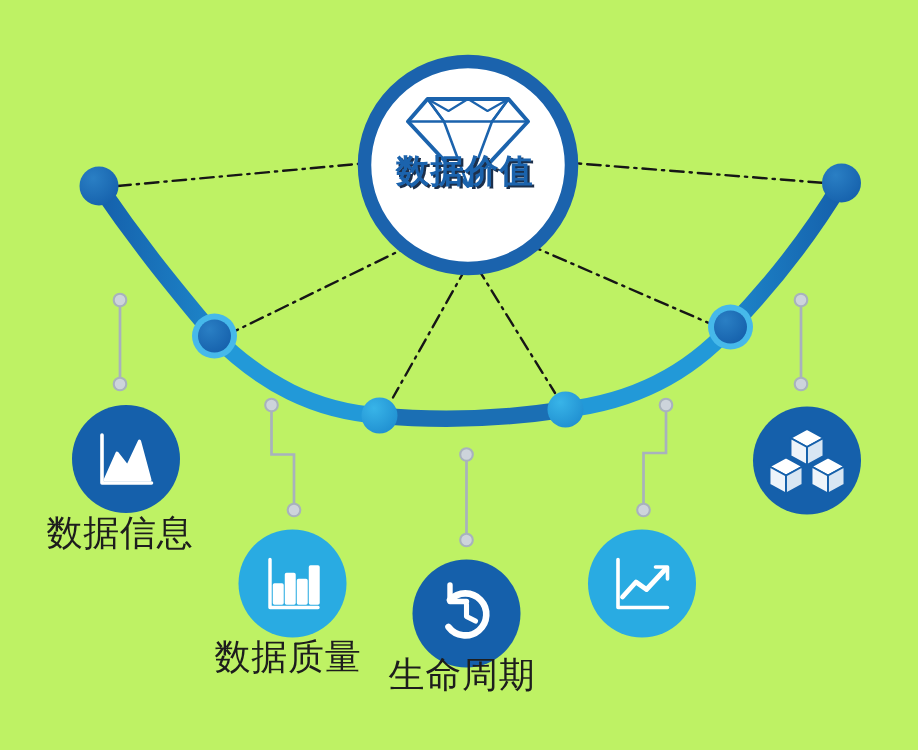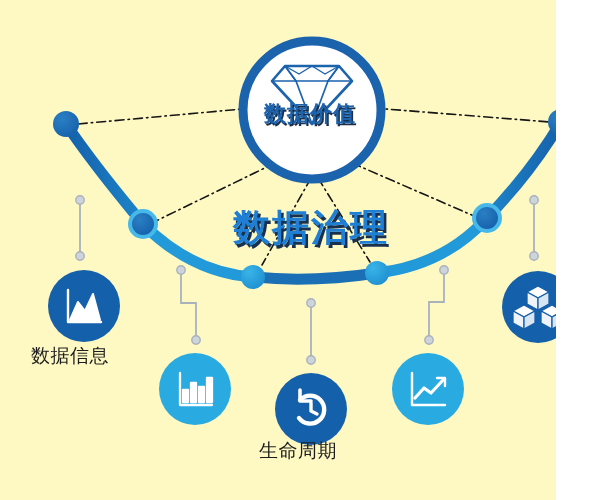--- a/index.html
+++ b/index.html
@@ -5,36 +5,36 @@
   html, body {
     margin: 0;
     padding: 0;
     background: #ffffff;
   }
   body {
     font-family: "Liberation Sans", "DejaVu Sans", sans-serif;
   }
   #infographic {
     position: relative;
-    width: 556px;
+    width: 612px;
     height: 500px;
-    background: #fef9c3;
+    background: #bef264;
     overflow: hidden;
   }
   #canvas {
     position: absolute;
     left: 0;
     top: 0;
     width: 612px;
     height: 500px;
   }
   .node-label {
     position: absolute;
     color: #1d1d1d;
-    font-size: 19px;
+    font-size: 24px;
     line-height: 22px;
     letter-spacing: 0.5px;
     white-space: nowrap;
     font-family: "Liberation Sans", "DejaVu Sans", sans-serif;
   }
   .hub-label {
     position: absolute;
     color: #1b63ad;
     font-weight: bold;
     font-size: 22px;
@@ -195,18 +195,18 @@
           <path d="M 552 305 L 563 311 L 552 317 L 541 311 Z"></path>
           <path d="M 541 311 L 552 317 L 552 329 L 541 323 Z" fill="#eef4fa"></path>
           <path d="M 563 311 L 563 323 L 552 329 L 552 317 Z" fill="#d8e6f3"></path>
         </g>
       </g>
     </g>
   </svg>
 
   <div class="hub-label" style="left:264px; top:99px;">数据价值</div>
 
-  <div class="center-label" style="left:233px; top:203px;">数据治理</div>
 
   <div class="node-label" style="left:31px; top:345px;">数据信息</div>
+  <div class="node-label" style="left:143px; top:428px;">数据质量</div>
   <div class="node-label" style="left:259px; top:440px;">生命周期</div>
 
 </div>
 
 </body></html>

